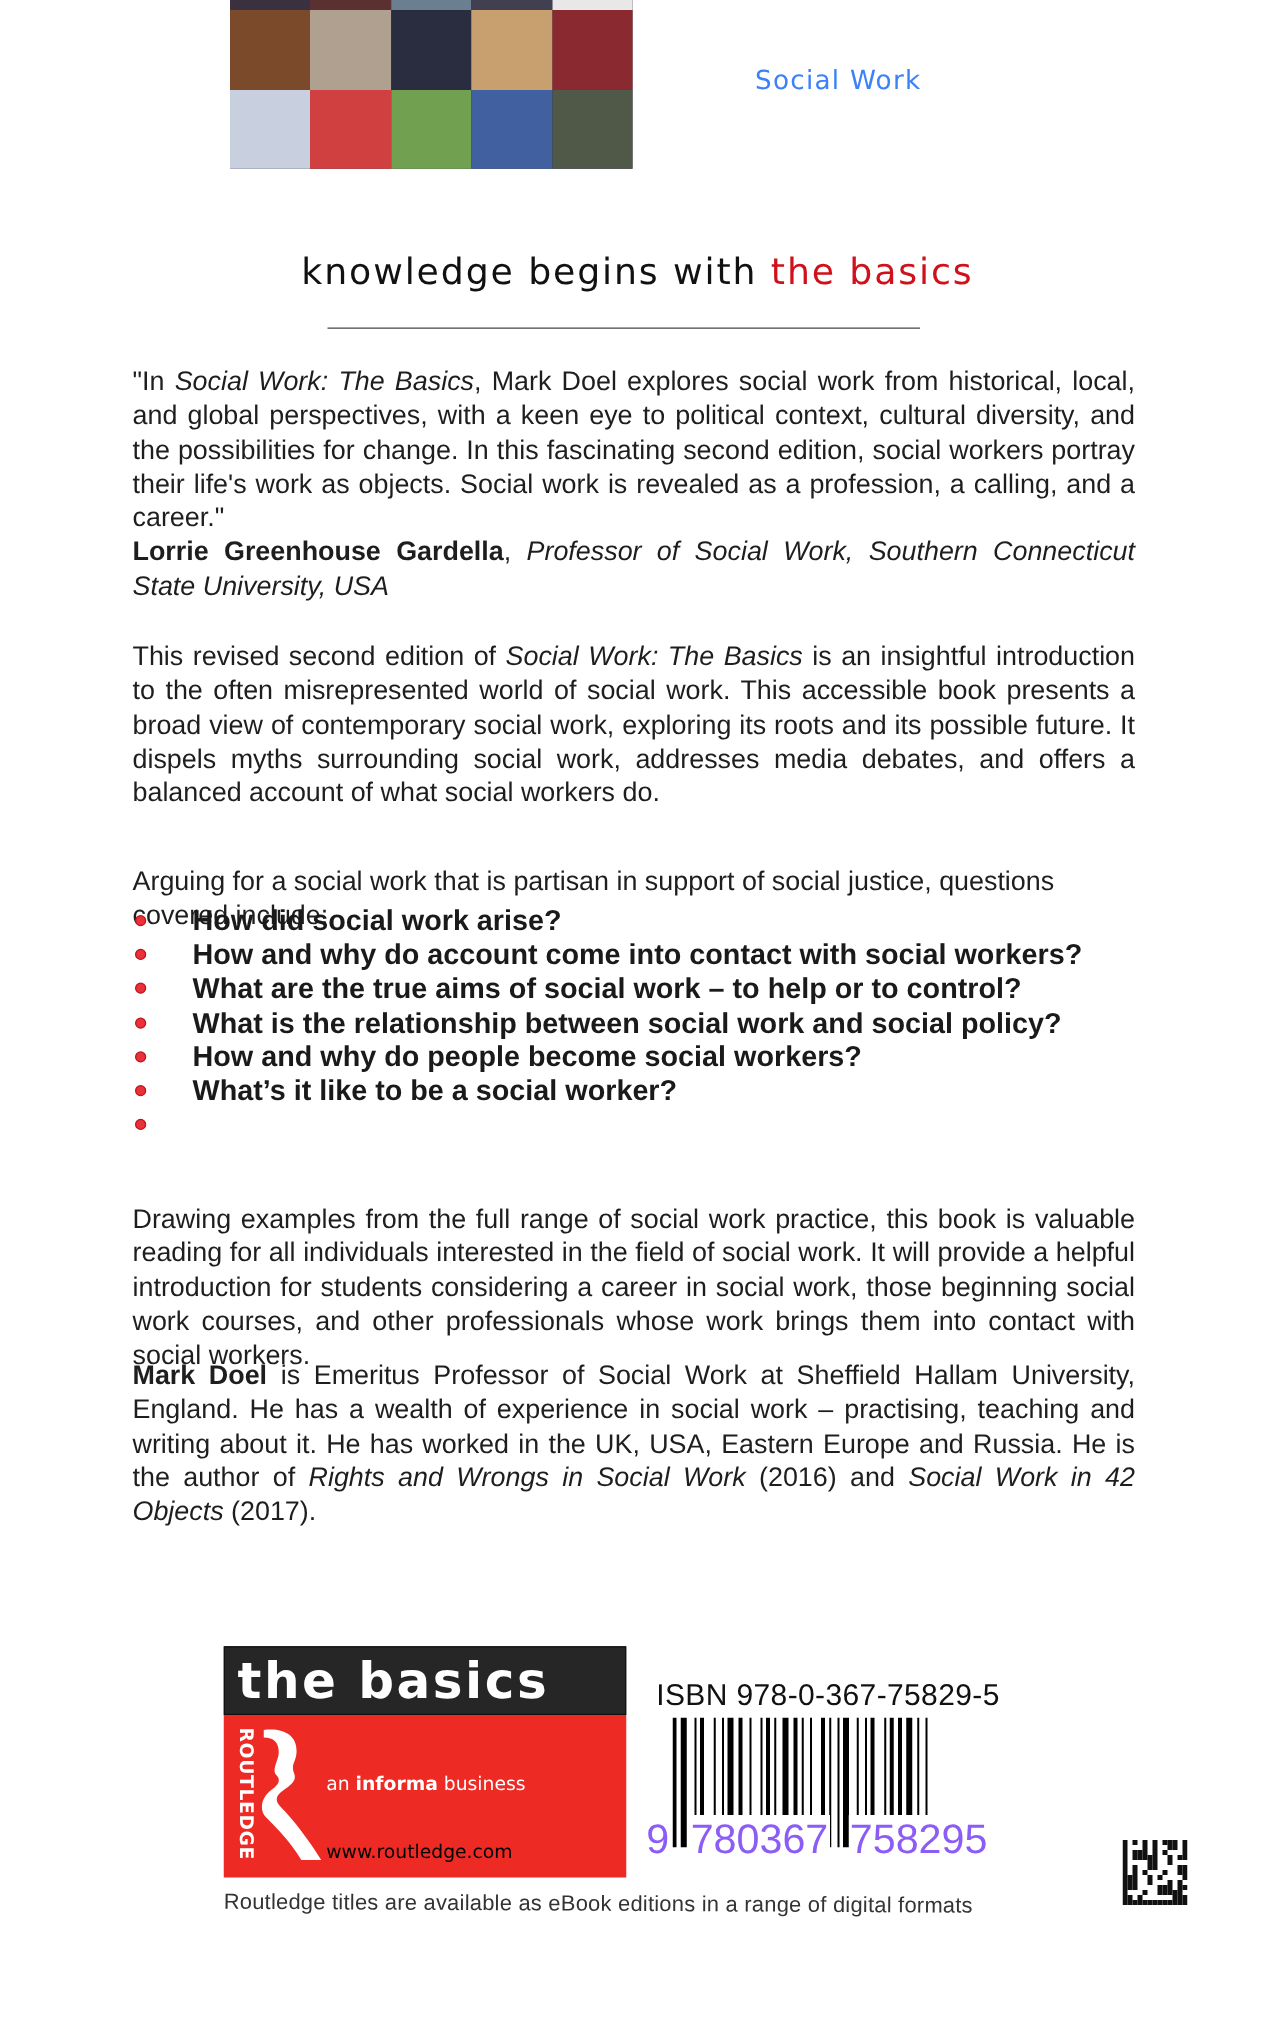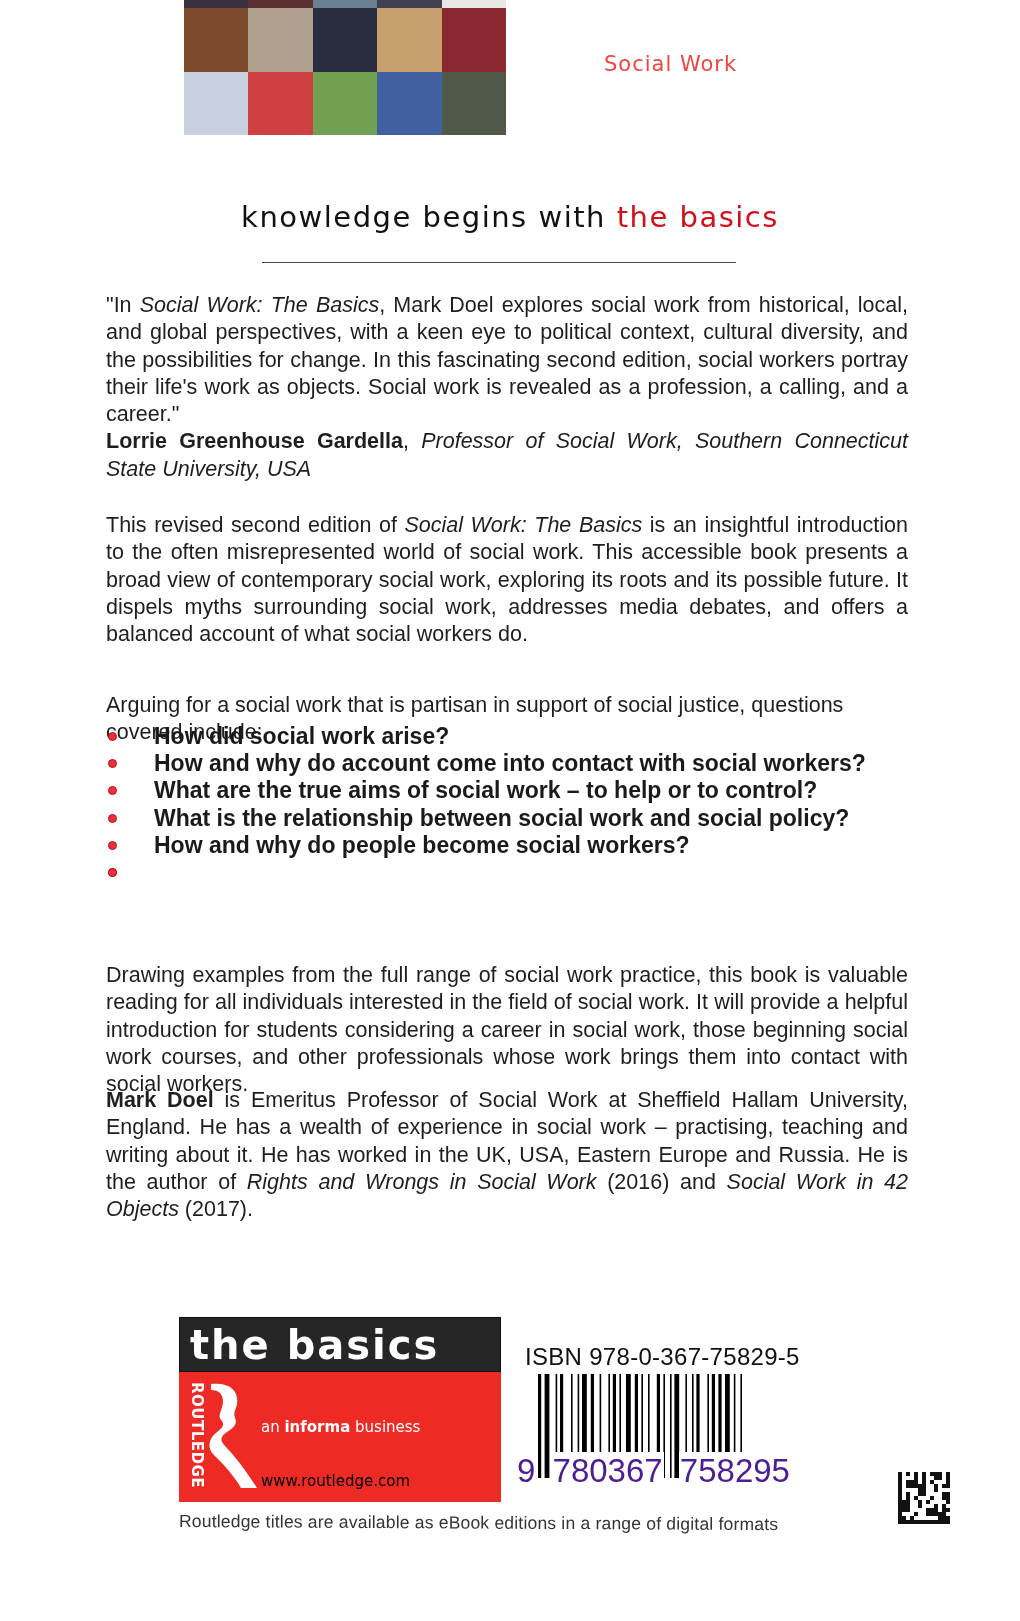--- a/index.html
+++ b/index.html
@@ -1,20 +1,20 @@
 <!DOCTYPE html>
 <html><head>
 <meta charset="utf-8">
 <style>
   html, body { margin: 0; padding: 0; background: #ffffff; }
   body { width: 1020px; height: 1621px; position: relative; overflow: hidden; font-family: "Liberation Sans", sans-serif; color: #1a1a1a; }
 
   .collage { position: absolute; left: 184px; top: 0; width: 322px; height: 135px; display: grid; grid-template-columns: repeat(5, 1fr); grid-template-rows: 8px 64px 63px; gap: 0; background: #2b2b3a; }
   .tile { width: 100%; height: 100%; }
-  .series-label { position: absolute; left: 604px; top: 52px; font-family: "DejaVu Sans", sans-serif; font-size: 21px; letter-spacing: 1px; color: #ef4444; }
+  .series-label { position: absolute; left: 604px; top: 52px; font-family: "DejaVu Sans", sans-serif; font-size: 21px; letter-spacing: 1px; color: #3b82f6; }
 
   .tagline { position: absolute; left: 0; width: 1020px; top: 200px; text-align: center; font-family: "DejaVu Sans", sans-serif; font-size: 29px; letter-spacing: 1.5px; color: #111; }
   .tagline .red { color: #d0101b; }
   .tag-rule { position: absolute; left: 262px; width: 474px; top: 262px; height: 1px; background: #444; }
 
   .body-text { position: absolute; left: 106px; width: 802px; font-family: "Liberation Sans", sans-serif; font-size: 21.5px; line-height: 27.3px; color: #1e1e1e; }
   .quote { top: 292px; text-align: justify; }
   .quote em, .body-text em { font-style: italic; }
   .quote .attrib-name { font-weight: bold; }
   .desc { top: 512px; text-align: justify; }
@@ -31,21 +31,21 @@
   .basics-title { position: absolute; left: 10px; top: 4px; font-family: "DejaVu Sans", sans-serif; font-weight: bold; font-size: 40px; letter-spacing: 2px; color: #ffffff; }
   .basics-red { height: 130px; background: #ee2a24; position: relative; }
   .routledge-word { position: absolute; left: 9px; top: 10px; font-family: "DejaVu Sans", sans-serif; font-weight: bold; font-size: 15px; color: #fff; writing-mode: vertical-rl; letter-spacing: 0.5px; }
   .r-logo { position: absolute; left: 26px; top: 8px; width: 58px; height: 110px; }
   .informa { position: absolute; left: 82px; top: 22px; font-family: "DejaVu Sans", sans-serif; font-size: 15px; color: #fff; margin-top: 24px; }
   .informa b { font-weight: bold; }
   .url { position: absolute; left: 82px; top: 100px; font-family: "DejaVu Sans", sans-serif; font-size: 15px; color: #000000; }
 
   .isbn { position: absolute; left: 525px; top: 1343px; font-family: "Liberation Sans", sans-serif; font-size: 24px; color: #111; letter-spacing: 0.3px; }
   .barcode { position: absolute; left: 538px; top: 1374px; width: 256px; height: 104px; }
-  .ean { position: absolute; left: 516px; top: 1452px; font-family: "Liberation Sans", sans-serif; font-size: 33px; color: #4c1d95; background: transparent; }
+  .ean { position: absolute; left: 516px; top: 1452px; font-family: "Liberation Sans", sans-serif; font-size: 33px; color: #8b5cf6; background: transparent; }
   .ean span { background: #fff; padding: 0 1px; }
 
   .qr { position: absolute; left: 898px; top: 1472px; width: 52px; height: 52px; }
 
   .footer-note { position: absolute; left: 179px; top: 1511px; font-family: "Liberation Sans", sans-serif; font-size: 17.5px; color: #333; letter-spacing: 0.2px; transform: rotate(0.3deg); transform-origin: left; }
 </style>
 </head>
 <body>
 
 <div class="collage" id="collage">
@@ -82,21 +82,21 @@
 </div>
 
 <div class="body-text arg">Arguing for a social work that is partisan in support of social justice, questions covered include:</div>
 
 <ul class="bullets">
   <li><span class="bullet-dot"></span><span>How did social work arise?</span></li>
   <li><span class="bullet-dot"></span><span>How and why do account come into contact with social workers?</span></li>
   <li><span class="bullet-dot"></span><span>What are the true aims of social work – to help or to control?</span></li>
   <li><span class="bullet-dot"></span><span>What is the relationship between social work and social policy?</span></li>
   <li><span class="bullet-dot"></span><span>How and why do people become social workers?</span></li>
-  <li><span class="bullet-dot"></span></li>
+  <li><span class="bullet-dot"></span><span>What’s it like to be a social worker?</span></li>
   <li><span class="bullet-dot"></span></li>
 </ul>
 
 <div class="body-text draw">Drawing examples from the full range of social work practice, this book is valuable reading for all individuals interested in the field of social work. It will provide a helpful introduction for students considering a career in social work, those beginning social work courses, and other professionals whose work brings them into contact with social workers.</div>
 
 <div class="body-text author">
   <b>Mark Doel</b><span> is Emeritus Professor of Social Work at Sheffield Hallam University, England. He has a wealth of experience in social work – practising, teaching and writing about it. He has worked in the UK, USA, Eastern Europe and Russia. He is the author of </span><em>Rights and Wrongs in Social Work</em><span> (2016) and </span><em>Social Work in 42 Objects</em><span> (2017).</span>
 </div>
 
 <div class="basics-block">

